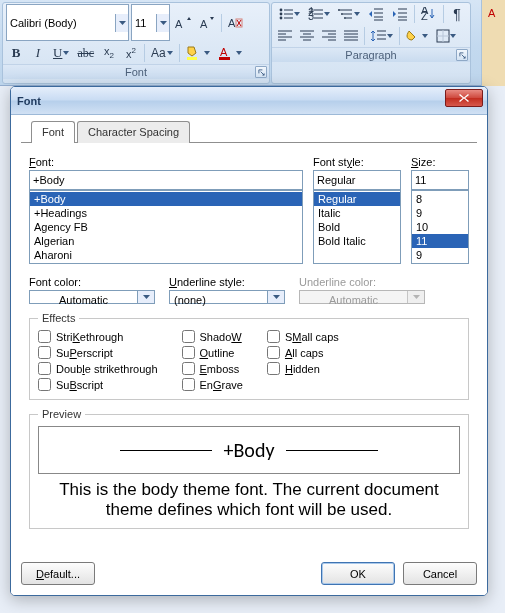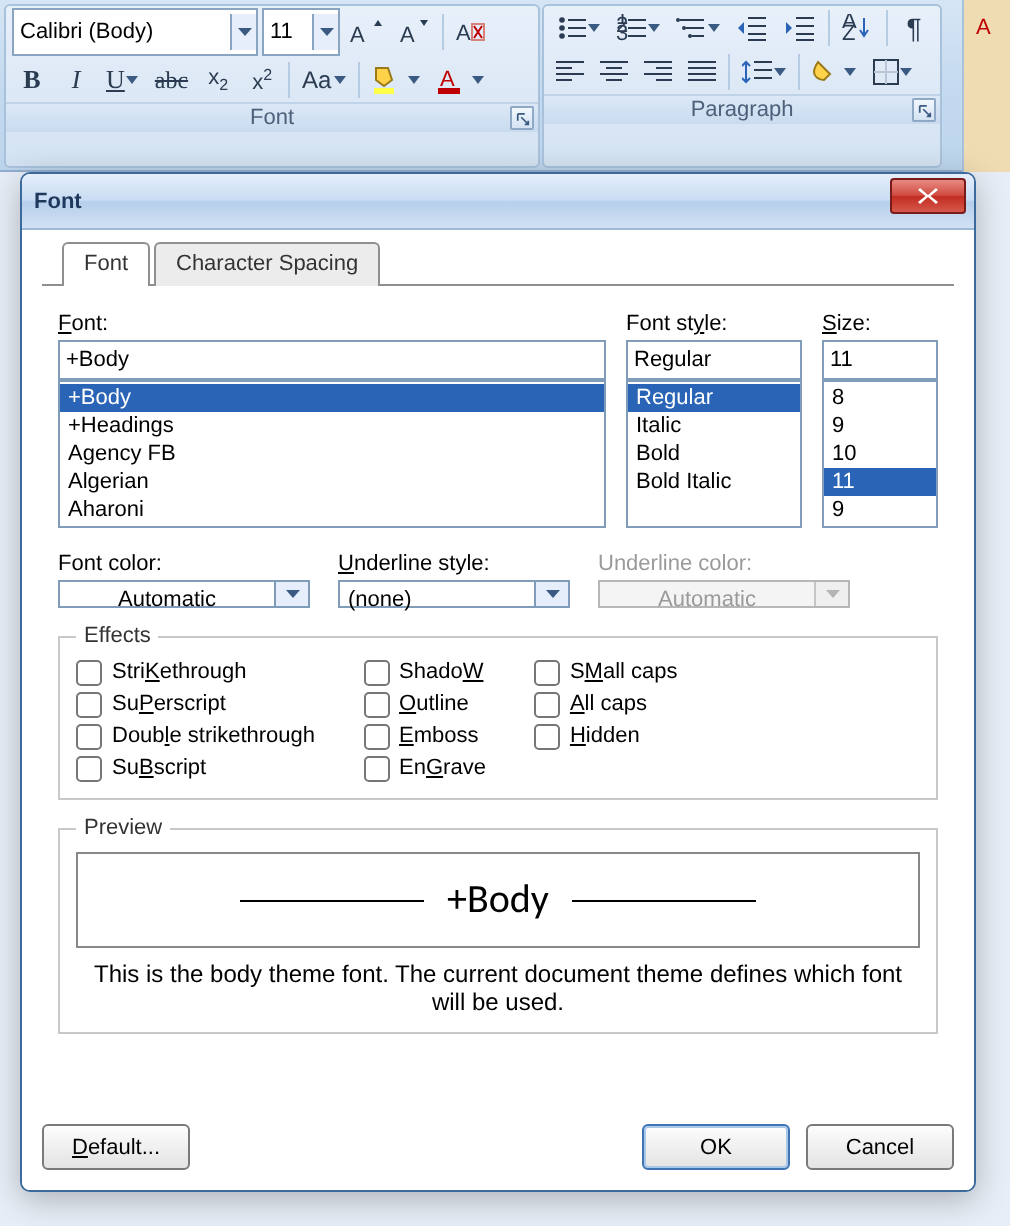--- a/index.html
+++ b/index.html
@@ -22,21 +22,21 @@
     border: 1px solid #8ea8c6; border-radius: 1px; display: flex; align-items: center; justify-content: center;
     background: linear-gradient(to bottom, #f2f7fd, #d4e3f3); }
   .dlg-launch svg { width: 7px; height: 7px; }
 
   .rb { border: 1px solid transparent; border-radius: 2px; padding: 1px 2px;
     display: inline-flex; align-items: center; justify-content: center; min-width: 20px; height: 20px;
     color: #2b3c52; }
   .rb svg { display: block; }
   .sep { width: 1px; height: 18px; background: #b6cce3; margin: 0 1px; }
   .combo { display: inline-flex; align-items: center; border: 1px solid #8aa5c2; background: #fff;
-    height: 24px; }
+    height: 37px; }
   .combo input { border: 0; outline: none; height: 18px; padding: 0 3px; font-size: 11px; }
   .combo .dd { width: 13px; height: 18px; border-left: 1px solid #8aa5c2;
     display: flex; align-items: center; justify-content: center; background: #e7eefb; }
 
   .font-name-box input { width: 108px; }
   .font-size-box input { width: 24px; }
 
   .quick-right { position: absolute; right: 0; top: 0; width: 24px; height: 86px;
     border-left: 1px solid #a9c2dc; background: #efdcb2; }
 
@@ -85,28 +85,28 @@
   .dropdown .ddtext { flex: 1; padding: 3px 4px 0; text-align: center; }
   .dropdown .ddbtn { width: 17px; border-left: 1px solid #7f9db9; background: #e7eefb;
     display: flex; align-items: center; justify-content: center; }
   .dropdown.disabled .ddbtn { border-left-color: #c5c5c5; background: #efefef; }
 
   fieldset { border: 1px solid #c8c8c8; margin: 0 0 8px 0; padding: 6px 8px 8px; }
   legend { padding: 0 4px; color: #333; }
 
   .effects-cols { display: flex; gap: 24px; }
   .effects-col { display: flex; flex-direction: column; gap: 3px; }
-  .chk { display: flex; align-items: flex-start; gap: 5px; }
+  .chk { display: flex; align-items: center; gap: 5px; }
   .chk input { width: 13px; height: 13px; margin: 0; }
 
   .preview-box { border: 1px solid #888; height: 48px; display: flex; align-items: center; justify-content: center; gap: 12px; }
   .preview-text { font-family: Calibri, Arial, sans-serif; font-size: 20px; }
   .underline-seg { height: 1px; background: #000; width: 92px; }
 
-  .hint { text-align: center; margin-top: 6px; font-size: 12px; }
+  .hint { text-align: center; margin-top: 6px; font-size: 17px; }
 
   .button-row { position: absolute; left: 10px; right: 10px; bottom: 10px;
     display: flex; justify-content: space-between; align-items: center; }
   .btn { min-width: 74px; height: 23px; border: 1px solid #7a7a7a; border-radius: 3px;
     background: linear-gradient(to bottom, #fdfdfd, #e3e3e3); padding: 0 10px;
     display: inline-flex; align-items: center; justify-content: center; }
   .btn.primary { border-color: #3f74b2; box-shadow: 0 0 0 1px #a9c8ea inset; }
   .btns-right { display: flex; gap: 8px; }
 </style>
 </head>

